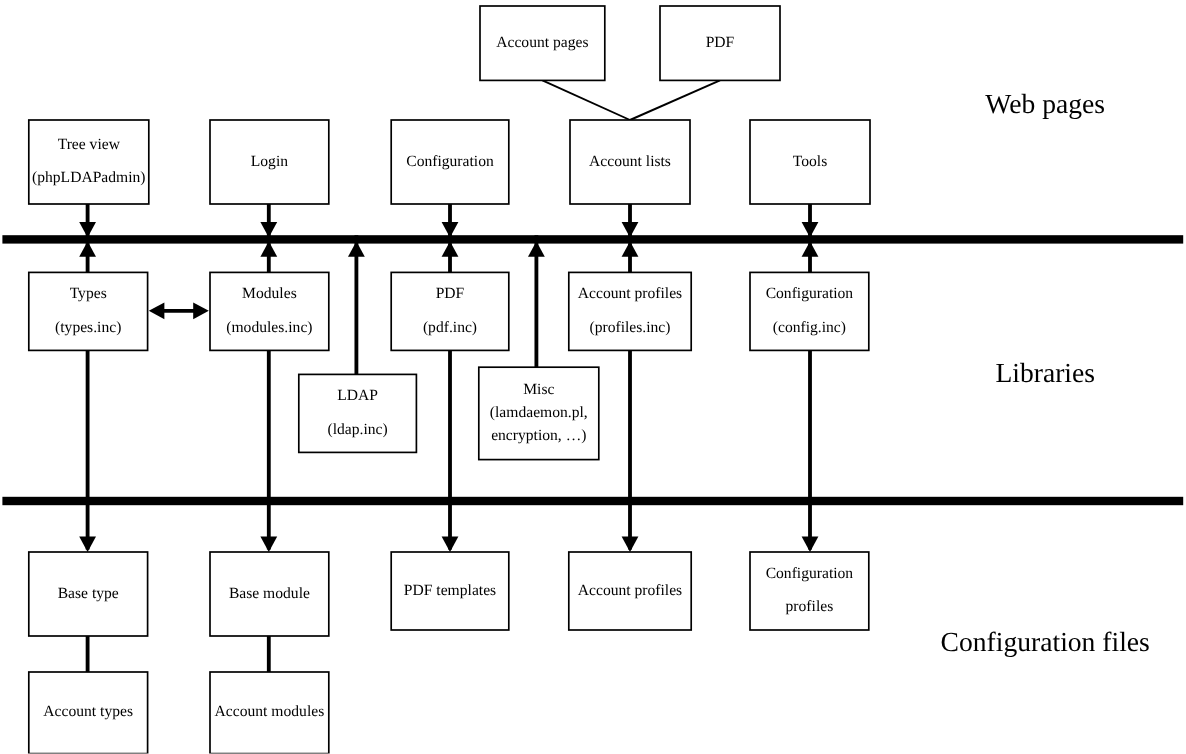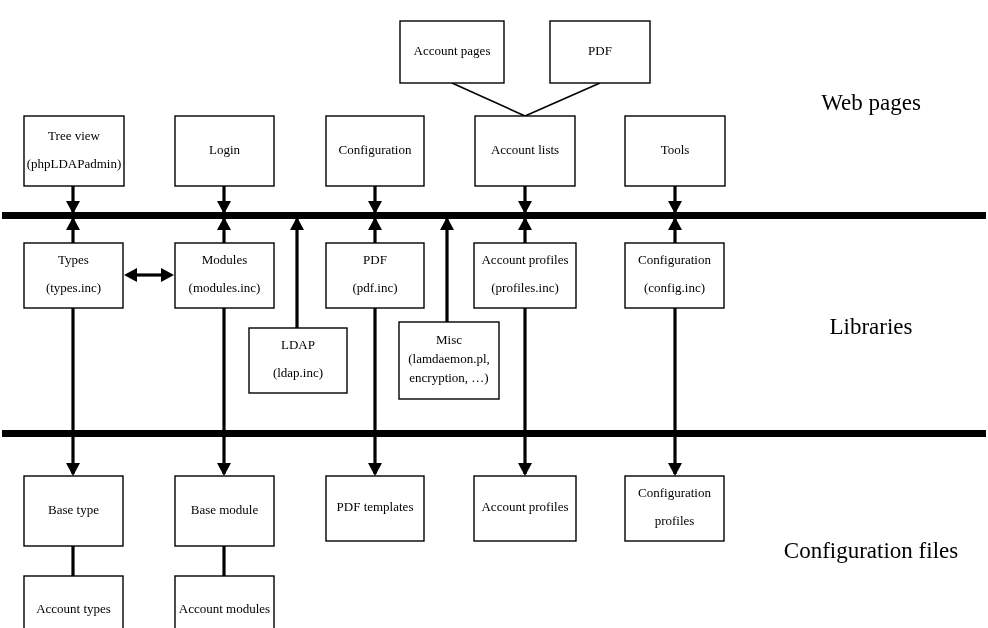--- a/index.html
+++ b/index.html
@@ -11,21 +11,20 @@
   body {
     width: 988px;
     height: 628px;
     overflow: hidden;
     font-family: "Liberation Serif", "DejaVu Serif", serif;
   }
   #diagram-root {
     position: relative;
     width: 988px;
     height: 508px;
-    margin-top: 16px;
   }
   svg#diagram-canvas {
     position: absolute;
     top: 0;
     left: 0;
     width: 988px;
     height: 628px;
     display: block;
   }
   .node-box {

